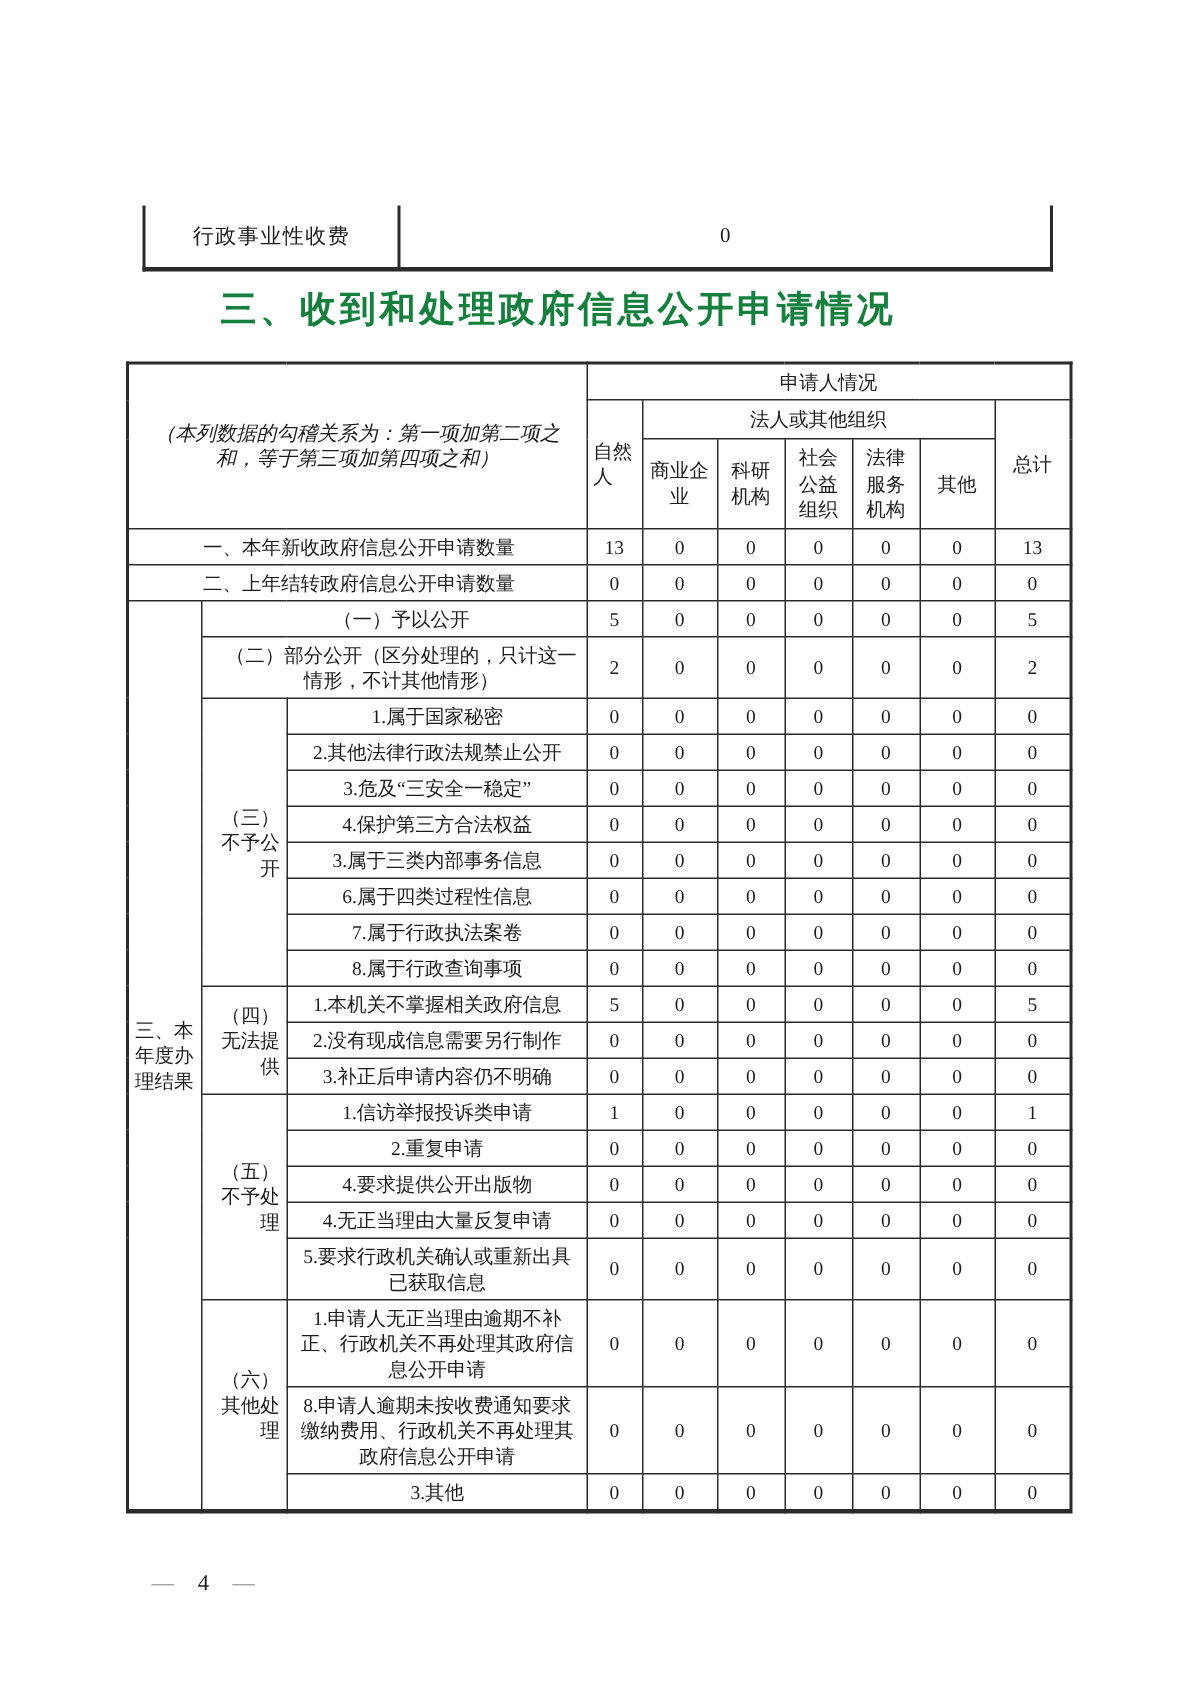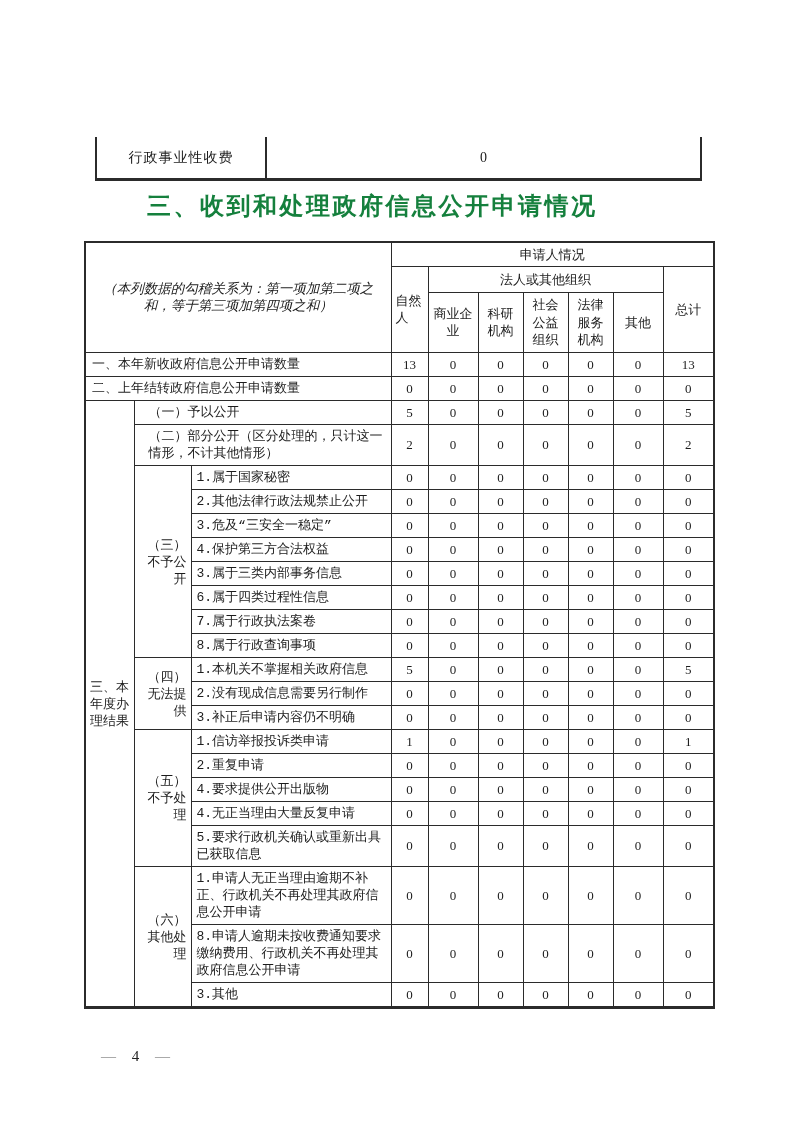--- a/index.html
+++ b/index.html
@@ -92,21 +92,21 @@
     word-break: break-all;
     padding: 2px 4px;
     line-height: 1.7;
   }
   td.slabel {           
     text-align: right;
     word-break: break-all;
     padding: 2px 4px;
     line-height: 1.65;
   }
-  td.lbl { text-align: left; font-family: Liberation Mono, monospace; }
+  td.lbl { text-align: center; }
   td.lbl.sum { padding-left: 6px; }
   td.lbl.sub { padding-left: 5px; }
   td.lbl.merged { padding-left: 14px; }
   td.val { text-align: center; }
 
   
   .footer {
     position: absolute;
     left: 101px; top: 1048px;
     font-size: 15px;

